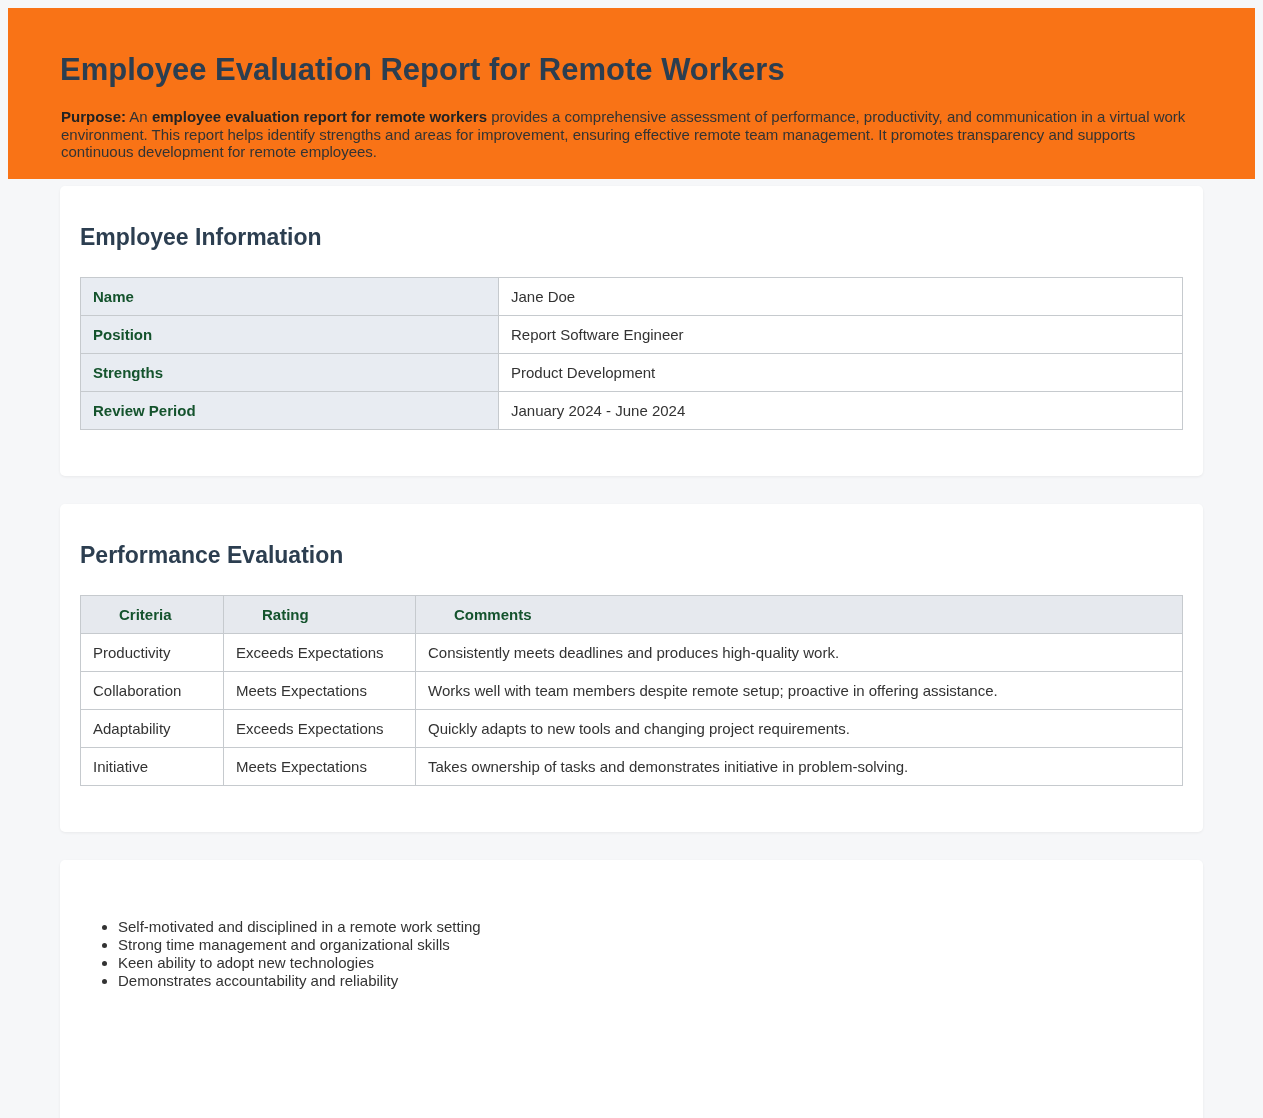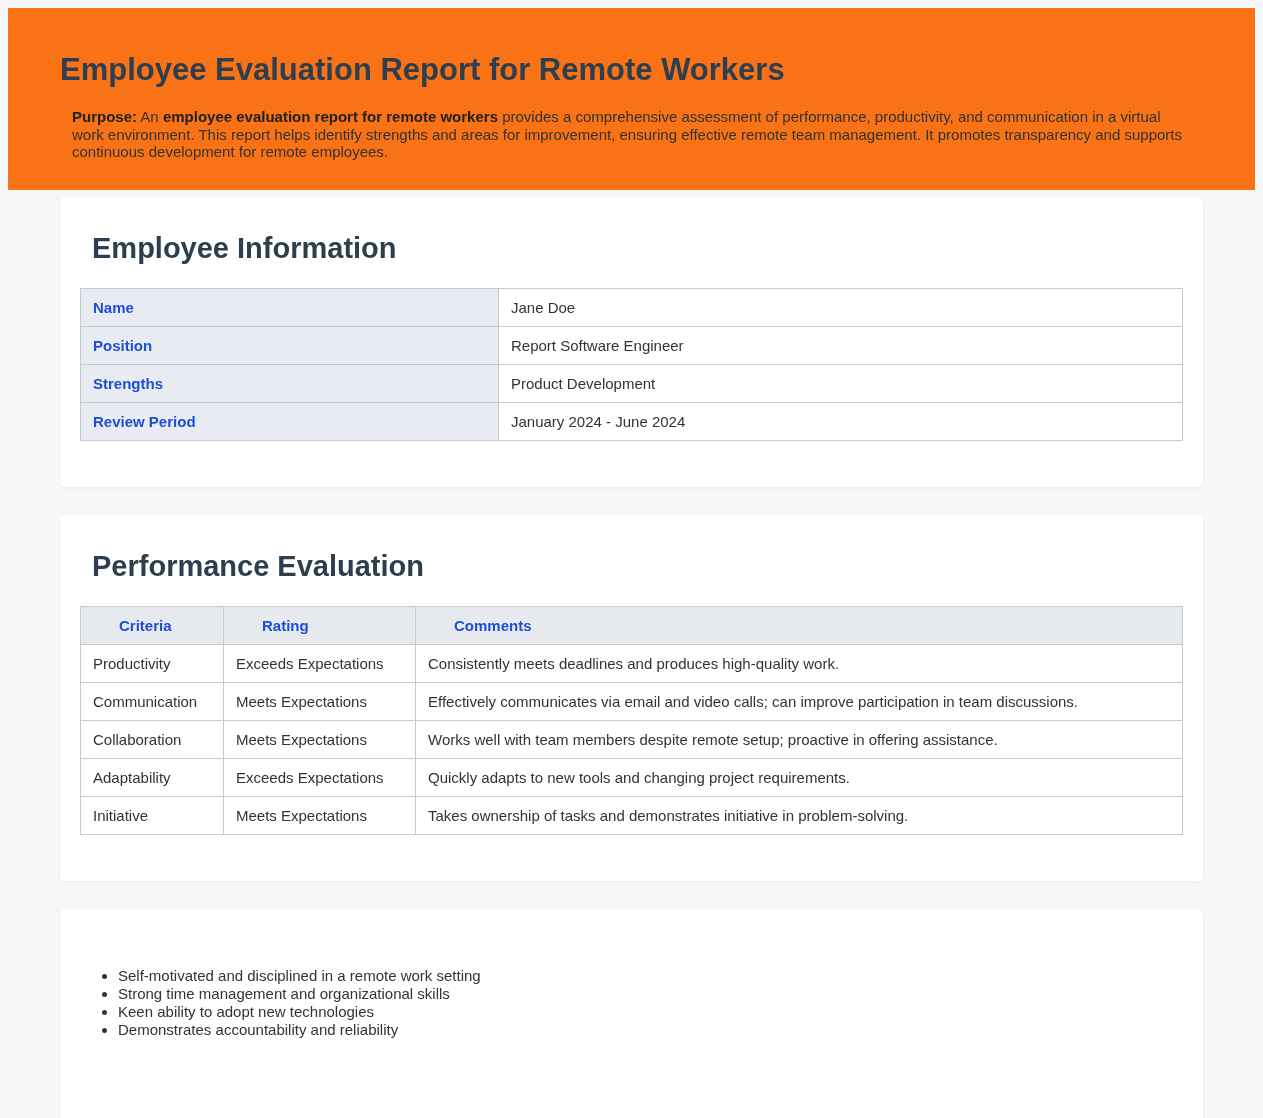--- a/index.html
+++ b/index.html
@@ -21,60 +21,60 @@
     padding: 44px 60px 17px 52px;
   }
   h1 {
     margin: 0 0 20px 0;
     font-size: 31px;
     line-height: 36px;
     font-weight: bold;
     color: #2c3e50;
   }
   .purpose {
-    margin: 12px;
+    margin: 1px;
     font-size: 15px;
     line-height: 17.5px;
     color: #333333;
     max-width: 1142px;
   }
   .purpose b { color: #222222; }
   .card {
     background: #ffffff;
     margin: 0 60px 28px 60px;
     border-radius: 5px;
     box-shadow: 0 1px 3px rgba(0,0,0,0.06);
     padding: 38px 20px 46px 20px;
   }
   .card.last {
     margin-bottom: 0;
     padding-bottom: 140px; 
   }
   h2 {
-    margin: 0 0 26px 12px;
-    font-size: 29px;
+    margin: 0 0 26px 0;
+    font-size: 23px;
     line-height: 27px;
     font-weight: bold;
     color: #2c3e50;
   }
   table {
     width: 100%;
     border-collapse: collapse;
     font-size: 15px;
   }
   th, td {
     border: 1px solid #c6cace;
     padding: 10px 12px;
     line-height: 17px;
     text-align: left;
     vertical-align: middle;
   }
   th {
     font-weight: bold;
-    color: #1d4ed8;
+    color: #14532d;
   }
   td { color: #333333; }
   .info-table th {
     width: 418px;
     background: #e8ecf2;
   }
   .perf-table thead th {
     background: #e6e9ee;
     padding-left: 38px;
   }
@@ -138,25 +138,20 @@
         <th>Comments</th>
       </tr>
     </thead>
     <tbody id="perf-tbody">
   <tr>
     <td>Productivity</td>
     <td>Exceeds Expectations</td>
     <td>Consistently meets deadlines and produces high-quality work.</td>
   </tr>
 
-  <tr>
-    <td>Communication</td>
-    <td>Meets Expectations</td>
-    <td>Effectively communicates via email and video calls; can improve participation in team discussions.</td>
-  </tr>
 
   <tr>
     <td>Collaboration</td>
     <td>Meets Expectations</td>
     <td>Works well with team members despite remote setup; proactive in offering assistance.</td>
   </tr>
 
   <tr>
     <td>Adaptability</td>
     <td>Exceeds Expectations</td>

